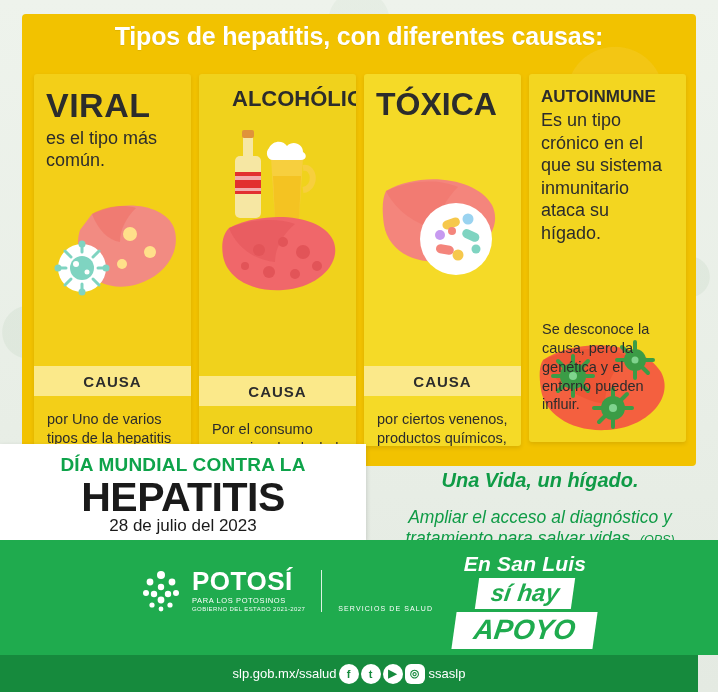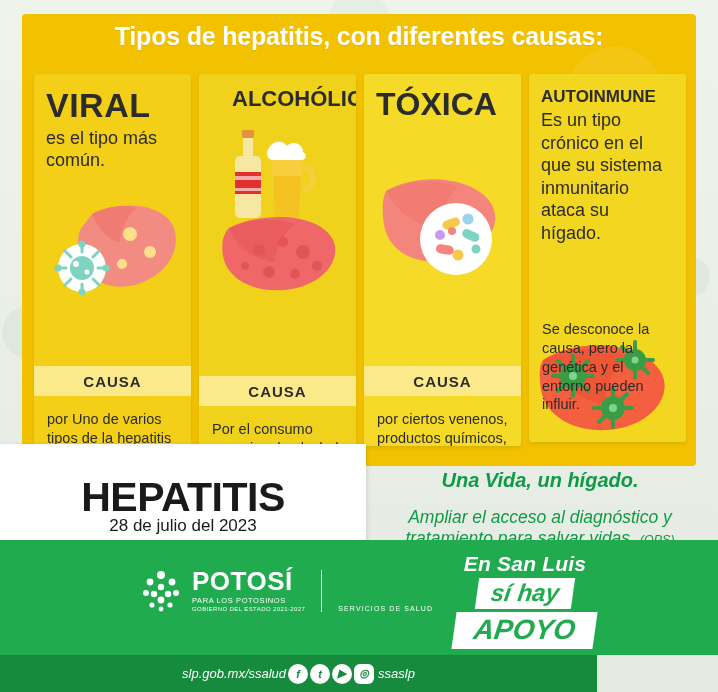--- a/index.html
+++ b/index.html
@@ -227,27 +227,26 @@
     font-size: 28px; font-weight: bold; font-style: italic;
     padding: 2px 20px 3px 20px;
     margin-top: 3px;
     transform: skewX(-8deg);
   }
 
   
   .dark-strip {
     position: absolute;
     left: 0; top: 655px;
-    width: 597px; height: 37px;
+    width: 698px; height: 37px;
     background: #168a3d;
     display: flex;
     align-items: center;
     justify-content: center;
     gap: 2px;
-    font-style: italic;
   }
   .strip-url { color: #ffffff; font-size: 13px; }
   .soc {
     width: 20px; height: 20px; border-radius: 50%;
     background: #ffffff; color: #168a3d;
     font-size: 11px; font-weight: bold;
     display: flex; align-items: center; justify-content: center;
   }
   .soc.ig { border-radius: 6px; }
   .strip-handle { color: #ffffff; font-size: 13px; margin-left: 2px; }
@@ -406,20 +405,21 @@
           <circle cx="44" cy="56" r="4" fill="#7fd48e"></circle>
           <circle cx="106" cy="40" r="3.5" fill="#7fd48e"></circle>
           <circle cx="84" cy="88" r="4" fill="#7fd48e"></circle>
         </svg>
       </div>
       <div class="card-body" style="top:236px">Se desconoce la causa, pero la genética y el entorno pueden influir.</div>
     </div>
   </div>
 
   <div class="white-banner">
+    <div class="wb-line1">DÍA MUNDIAL CONTRA LA</div>
     <div class="wb-line2">HEPATITIS</div>
     <div class="wb-line3">28 de julio del 2023</div>
   </div>
 
   <div class="slogan">
     <div class="sl-1">Una Vida, un hígado.</div>
     <div class="sl-2">
       <span>Ampliar el acceso al diagnóstico y tratamiento para salvar vidas.</span>
       <span class="sl-ops">(OPS)</span>
     </div>

